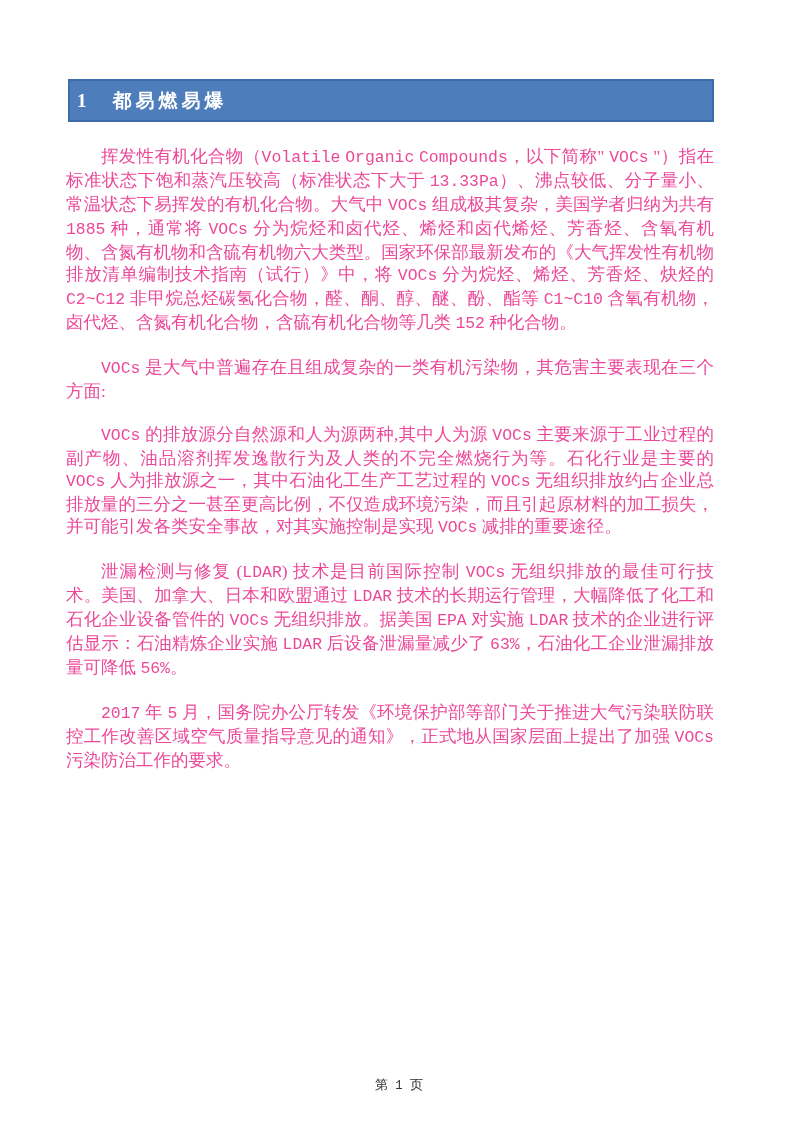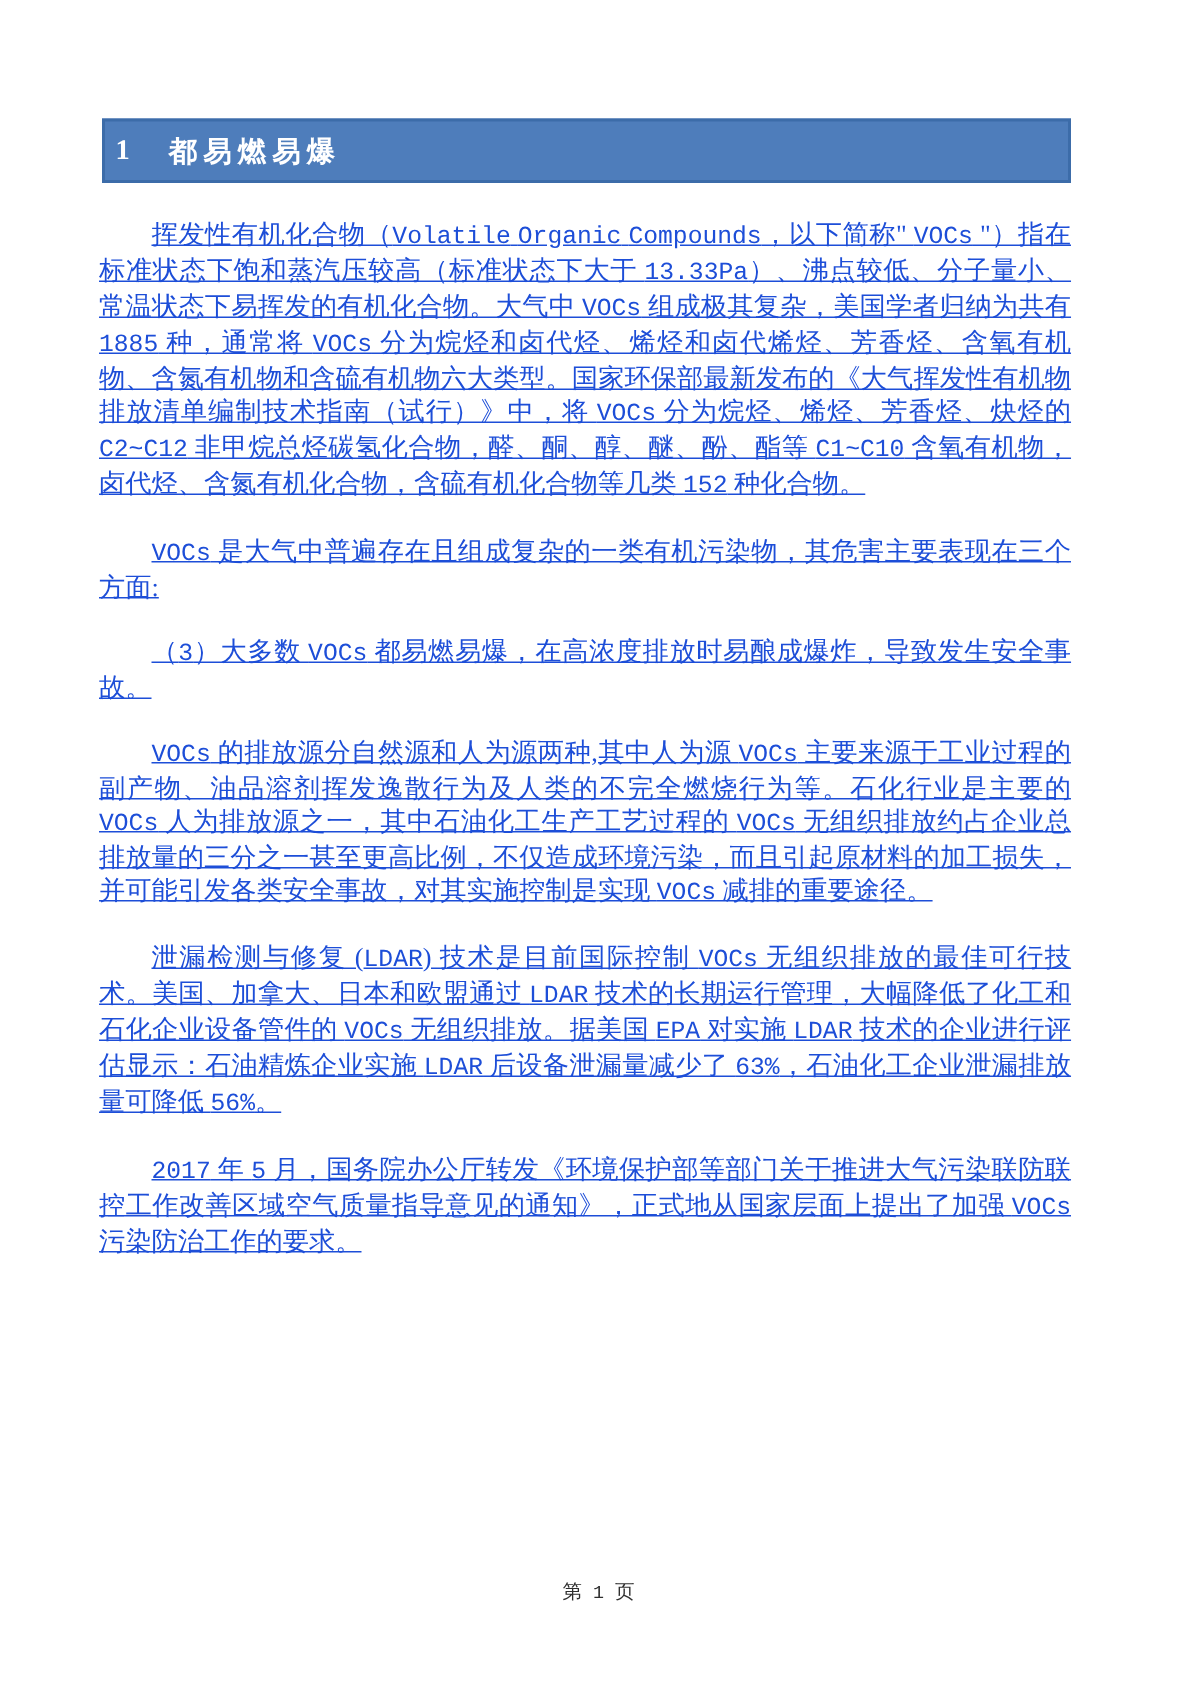--- a/index.html
+++ b/index.html
@@ -45,61 +45,59 @@
   }
   
   .content {
     position: absolute;
     left: 66px;
     top: 145px;
     width: 648px;
     font-size: 17.5px;
     line-height: 22px;
     text-align: justify;
-    color: #1d4ed8;
-    text-decoration: underline;
+    color: #ec4899;
   }
   .content p {
     margin: 0 0 21px 0;
     text-indent: 2em;
   }
   .content p.tight {
     margin-bottom: 0;
   }
   
   .latin {
     font-family: "Liberation Mono", "DejaVu Sans Mono", monospace;
     font-size: 0.94em;
   }
   
   .footer {
     position: absolute;
     left: 0;
     right: 0;
-    top: 1052px;
+    top: 1076px;
     text-align: center;
     font-size: 13px;
     color: #2e2e2e;
     letter-spacing: 2px;
   }
 </style>
 </head>
 <body>
 
 <div class="page">
 
   <div class="heading-bar">
     <span class="num">1</span>
     <span class="title">都易燃易爆</span>
   </div>
 
   <div class="content">
     <p>挥发性有机化合物（<span class="latin">Volatile</span> <span class="latin">Organic</span> <span class="latin">Compounds</span>，以下简称" <span class="latin">VOCs</span> "）指在标准状态下饱和蒸汽压较高（标准状态下大于 <span class="latin">13.33Pa</span>）、沸点较低、分子量小、常温状态下易挥发的有机化合物。大气中 <span class="latin">VOCs</span> 组成极其复杂，美国学者归纳为共有 <span class="latin">1885</span> 种，通常将 <span class="latin">VOCs</span> 分为烷烃和卤代烃、烯烃和卤代烯烃、芳香烃、含氧有机物、含氮有机物和含硫有机物六大类型。国家环保部最新发布的《大气挥发性有机物排放清单编制技术指南（试行）》中，将 <span class="latin">VOCs</span> 分为烷烃、烯烃、芳香烃、炔烃的 <span class="latin">C2~C12</span> 非甲烷总烃碳氢化合物，醛、酮、醇、醚、酚、酯等 <span class="latin">C1~C10</span> 含氧有机物，卤代烃、含氮有机化合物，含硫有机化合物等几类 <span class="latin">152</span> 种化合物。</p>
     <p><span class="latin">VOCs</span> 是大气中普遍存在且组成复杂的一类有机污染物，其危害主要表现在三个方面:</p>
-    <p>（<span class="latin">3</span>）大多数 <span class="latin">VOCs</span> 都易燃易爆，在高浓度排放时易酿成爆炸，导致发生安全事故。</p>
     <p><span class="latin">VOCs</span> 的排放源分自然源和人为源两种,其中人为源 <span class="latin">VOCs</span> 主要来源于工业过程的副产物、油品溶剂挥发逸散行为及人类的不完全燃烧行为等。石化行业是主要的 <span class="latin">VOCs</span> 人为排放源之一，其中石油化工生产工艺过程的 <span class="latin">VOCs</span> 无组织排放约占企业总排放量的三分之一甚至更高比例，不仅造成环境污染，而且引起原材料的加工损失，并可能引发各类安全事故，对其实施控制是实现 <span class="latin">VOCs</span> 减排的重要途径。</p>
     <p>泄漏检测与修复 (<span class="latin">LDAR</span>) 技术是目前国际控制 <span class="latin">VOCs</span> 无组织排放的最佳可行技术。美国、加拿大、日本和欧盟通过 <span class="latin">LDAR</span> 技术的长期运行管理，大幅降低了化工和石化企业设备管件的 <span class="latin">VOCs</span> 无组织排放。据美国 <span class="latin">EPA</span> 对实施 <span class="latin">LDAR</span> 技术的企业进行评估显示：石油精炼企业实施 <span class="latin">LDAR</span> 后设备泄漏量减少了 <span class="latin">63%</span>，石油化工企业泄漏排放量可降低 <span class="latin">56%</span>。</p>
     <p><span class="latin">2017</span> 年 <span class="latin">5</span> 月，国务院办公厅转发《环境保护部等部门关于推进大气污染联防联控工作改善区域空气质量指导意见的通知》，正式地从国家层面上提出了加强 <span class="latin">VOCs</span> 污染防治工作的要求。</p>
   </div>
 
   <div class="footer">
     <span>第 <span class="latin">1</span> 页</span>
   </div>
 
 </div>

